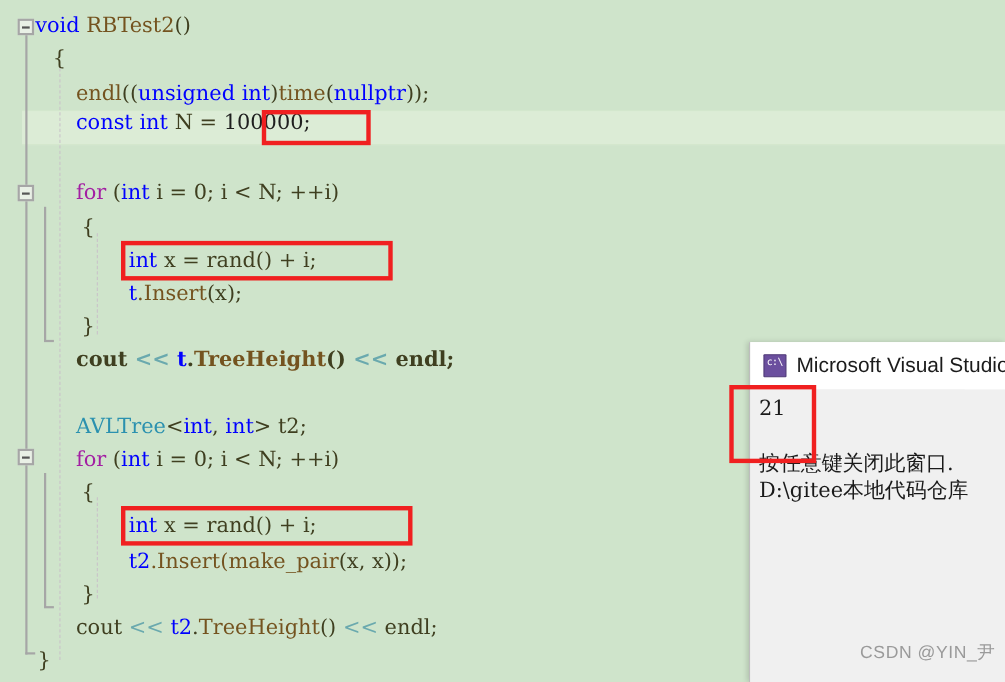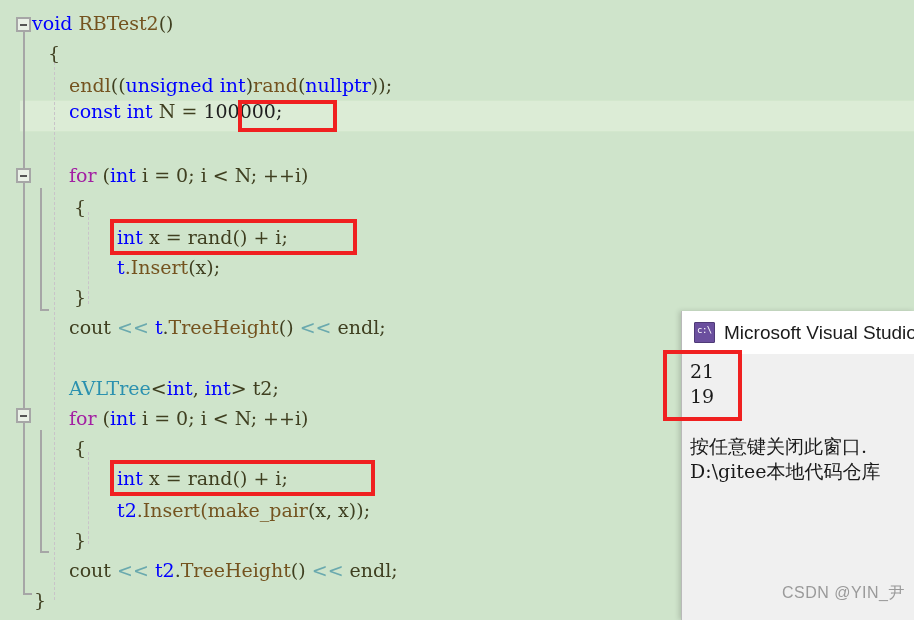--- a/index.html
+++ b/index.html
@@ -206,36 +206,36 @@
     <div class="fold-box" style="left:16px; top:408px;"></div>
 
     <div class="indent-guide" style="left:54px; top:62px; height:538px;"></div>
     <div class="indent-guide" style="left:88px; top:212px; height:92px;"></div>
     <div class="indent-guide" style="left:88px; top:452px; height:92px;"></div>
 
     <div class="code-line" style="left:32px; top:8px;"><span class="kw">void</span><span class="op"> </span><span class="fn">RBTest2</span><span class="punct">()</span></div>
 
     <div class="code-line" style="left:48px; top:38px;"><span class="punct">{</span></div>
 
-    <div class="code-line" style="left:69px; top:70px;"><span class="fn">endl</span><span class="punct">((</span><span class="kw">unsigned</span><span> </span><span class="kw">int</span><span class="punct">)</span><span class="fn">rand</span><span class="punct">(</span><span class="kw">nullptr</span><span class="punct">));</span></div>
+    <div class="code-line" style="left:69px; top:70px;"><span class="fn">endl</span><span class="punct">((</span><span class="kw">unsigned</span><span> </span><span class="kw">int</span><span class="punct">)</span><span class="fn">time</span><span class="punct">(</span><span class="kw">nullptr</span><span class="punct">));</span></div>
 
     <div class="code-line" style="left:69px; top:96px;"><span class="kw">const</span><span> </span><span class="kw">int</span><span> </span><span class="ident">N</span><span> </span><span class="op">=</span><span> </span><span class="num">100000;</span></div>
 
 
     <div class="code-line" style="left:69px; top:160px;"><span class="kw-flow">for</span><span> </span><span class="punct">(</span><span class="kw">int</span><span> </span><span class="ident">i = 0; i &lt; N; ++i)</span></div>
 
     <div class="code-line" style="left:74px; top:192px;"><span class="punct">{</span></div>
 
     <div class="code-line" style="left:117px; top:222px;"><span class="kw">int</span><span> </span><span class="ident">x = rand() + i;</span></div>
 
     <div class="code-line" style="left:117px; top:252px;"><span class="var">t</span><span class="fn">.Insert</span><span class="punct">(x);</span></div>
 
     <div class="code-line" style="left:74px; top:282px;"><span class="punct">}</span></div>
 
-    <div class="code-line" style="left:69px; top:312px;"><span class="ident">cout</span><span> </span><span class="opshift">&lt;&lt;</span><span> </span><span class="var">t</span><span class="punct">.</span><span class="fn">TreeHeight</span><span class="punct">()</span><span> </span><span class="opshift">&lt;&lt;</span><span> </span><span class="ident">endl;</span></div>
+    <div class="code-line" style="left:69px; top:312px;font-weight:bold;"><span class="ident">cout</span><span> </span><span class="opshift">&lt;&lt;</span><span> </span><span class="var">t</span><span class="punct">.</span><span class="fn">TreeHeight</span><span class="punct">()</span><span> </span><span class="opshift">&lt;&lt;</span><span> </span><span class="ident">endl;</span></div>
 
     <div class="code-line" style="left:69px; top:373px;"><span class="type">AVLTree</span><span class="punct">&lt;</span><span class="kw">int</span><span class="punct">, </span><span class="kw">int</span><span class="punct">&gt;</span><span> </span><span class="ident">t2;</span></div>
 
     <div class="code-line" style="left:69px; top:403px;"><span class="kw-flow">for</span><span> </span><span class="punct">(</span><span class="kw">int</span><span> </span><span class="ident">i = 0; i &lt; N; ++i)</span></div>
 
     <div class="code-line" style="left:74px; top:433px;"><span class="punct">{</span></div>
 
     <div class="code-line" style="left:117px; top:463px;"><span class="kw">int</span><span> </span><span class="ident">x = rand() + i;</span></div>
 
     <div class="code-line" style="left:117px; top:495px;"><span class="var">t2</span><span class="fn">.Insert</span><span class="fn">(make_pair</span><span class="punct">(x, x));</span></div>
@@ -254,21 +254,20 @@
 
   <div id="console-window">
     <div id="console-titlebar">
       <div id="console-icon">
         <span class="glyph">c:\</span>
       </div>
       <div id="console-title-text">Microsoft Visual Studio</div>
     </div>
     <div id="console-body">
       <div class="console-line">21</div>
-      <div class="console-line">19</div>
       <div class="console-line console-spacer"></div>
       <div class="console-line">按任意键关闭此窗口.</div>
       <div class="console-line">D:\gitee本地代码仓库</div>
     </div>
   </div>
 
   <div class="redbox" style="left:663px; top:350px; width:79px; height:71px;"></div>
 
   <div id="watermark">CSDN @YIN_尹</div>
 

